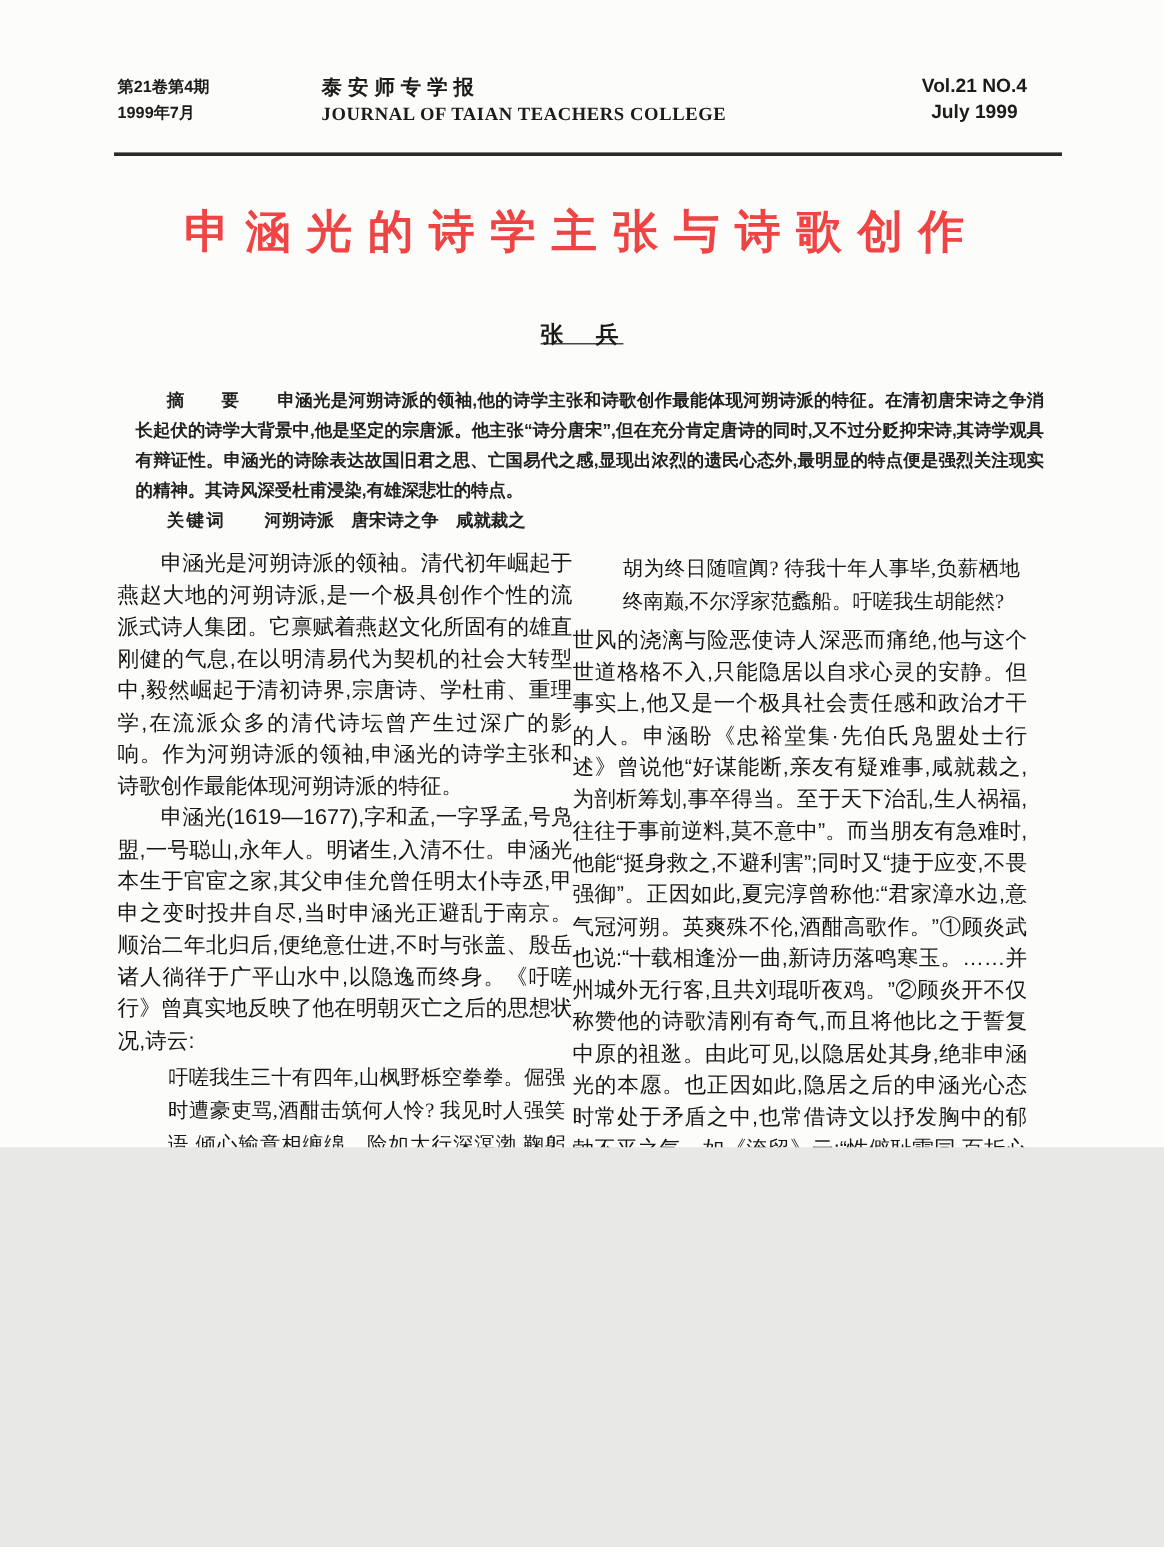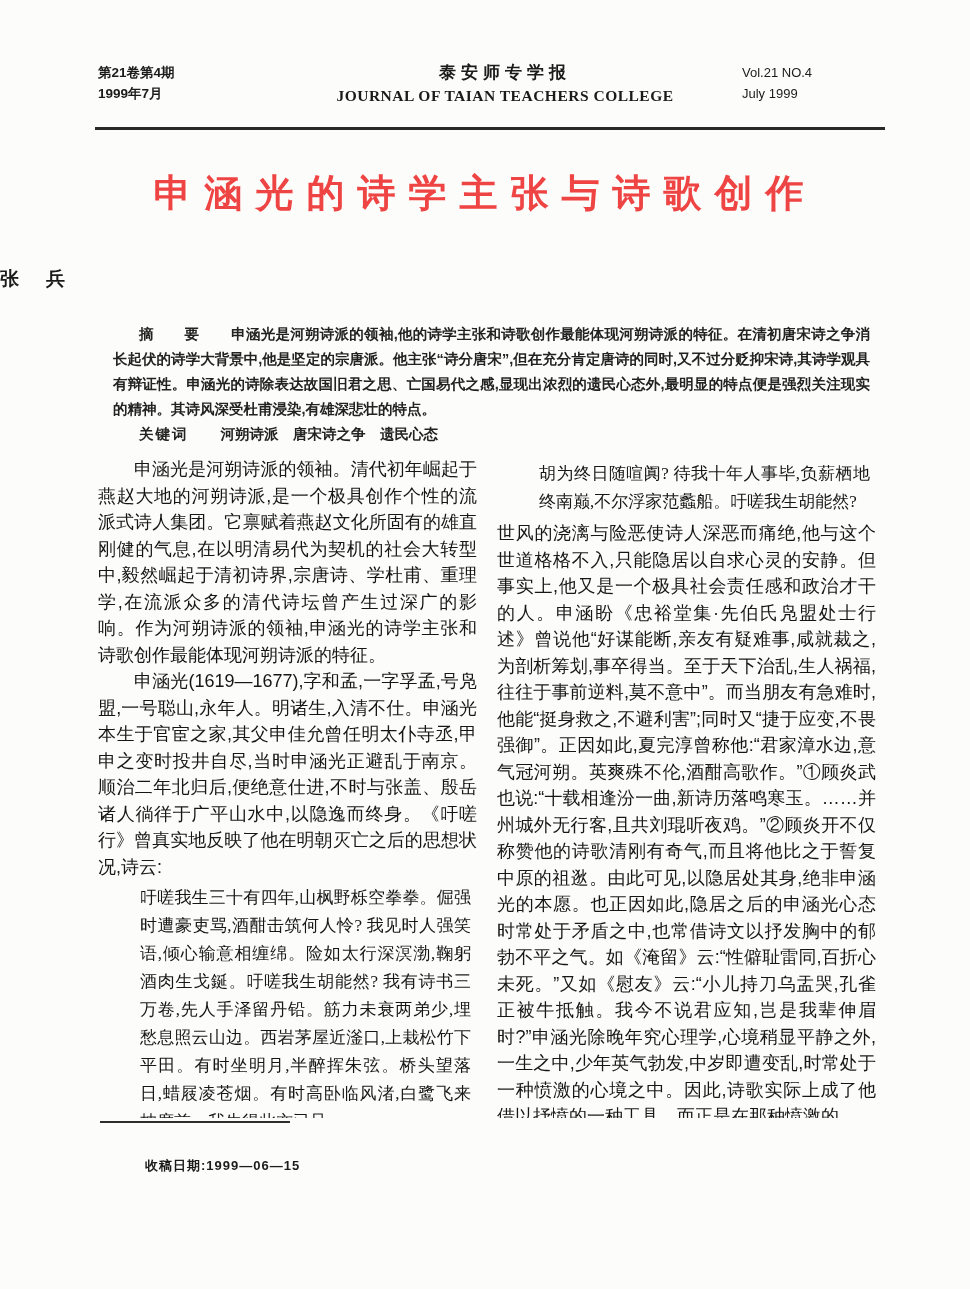--- a/index.html
+++ b/index.html
@@ -4,61 +4,62 @@
 <style>
   html,body{margin:0;padding:0;}
   body{
     background:#e8e8e6;
     font-family:"Liberation Sans", sans-serif;
     color:#1b1b1b;
   }
   .page{
     position:relative;
     width:970px;
-    height:1289px;
+    height:956px;
     margin:0 auto;
     background:#fcfcfa;
     overflow:hidden;
   }
   
   .journal-header{
     position:absolute;
     top:62px; left:98px; right:88px;
     display:flex;
     justify-content:space-between;
     align-items:flex-start;
   }
   .jh-left{width:170px;text-align:left;font-weight:bold;font-size:13.5px;line-height:21px;}
-  .jh-center{flex:1;text-align:center;}
+  .jh-center{flex:1;}
   .jh-center .cn{font-weight:bold;font-size:17px;letter-spacing:5px;line-height:22px;}
   .jh-center .en{font-family:"Liberation Serif", serif;font-weight:bold;font-size:15.5px;line-height:23px;letter-spacing:.5px;}
-  .jh-right{width:140px;text-align:left;font-size:13px;line-height:21px;font-weight:normal;}
+  .jh-right{width:140px;text-align:center;font-size:16px;line-height:21px;font-weight:bold;}
   .header-rule{
     position:absolute;
     top:127px; left:95px; right:85px;
     height:2.5px;
     background:#2a2a2a;
   }
   
   .article-title{
     position:absolute;
     top:168px; left:0; width:100%;
     text-align:center;
     font-size:38px;
     font-weight:bold;
     letter-spacing:13px;
     color:#ef4444;
   }
   .article-author{
     position:absolute;
     top:266px; left:0; width:100%;
-    text-align:left;
+    text-align:center;
     font-size:19px;
     font-weight:bold;
     letter-spacing:4px;
+    text-decoration:underline;
   }
   
   .abstract-block{
     position:absolute;
     top:322px; left:113px; width:757px;
     font-size:14.5px;
     font-weight:bold;
     line-height:25px;
     text-align:justify;
     color:#222;
@@ -66,21 +67,20 @@
   .abstract-block p{margin:0;text-indent:26px;}
   .abstract-label{letter-spacing:8px;margin-right:24px;}
   .keywords-line{margin-top:2px;text-indent:26px;}
   .keywords-label{letter-spacing:2px;margin-right:32px;}
   
   .columns{
     position:absolute;
     top:456px; left:98px;
     width:778px; height:662px;
     display:flex;
-    gap:20px;
     overflow:hidden;
   }
   .col{
     width:379px;
     font-size:18px;
     line-height:26.5px;
     text-align:justify;
     color:#161616;
   }
   .col p.body-para{margin:0;}
@@ -128,21 +128,21 @@
     </div>
   </div>
 
   <div class="header-rule"></div>
 
   <div class="article-title">申涵光的诗学主张与诗歌创作</div>
   <div class="article-author">张　兵</div>
 
   <div class="abstract-block">
     <p><span class="abstract-label">摘　要</span><span>申涵光是河朔诗派的领袖,他的诗学主张和诗歌创作最能体现河朔诗派的特征。在清初唐宋诗之争消长起伏的诗学大背景中,他是坚定的宗唐派。他主张“诗分唐宋”,但在充分肯定唐诗的同时,又不过分贬抑宋诗,其诗学观具有辩证性。申涵光的诗除表达故国旧君之思、亡国易代之感,显现出浓烈的遗民心态外,最明显的特点便是强烈关注现实的精神。其诗风深受杜甫浸染,有雄深悲壮的特点。</span></p>
-    <p class="keywords-line"><span class="keywords-label">关键词</span><span>河朔诗派　唐宋诗之争　遗民心态</span></p>
+    <p class="keywords-line"><span class="keywords-label">关键词</span><span>河朔诗派　唐宋诗之争　咸就裁之</span></p>
   </div>
 
   <div class="columns">
     <div class="col">
       <p class="body-para indent">申涵光是河朔诗派的领袖。清代初年崛起于燕赵大地的河朔诗派,是一个极具创作个性的流派式诗人集团。它禀赋着燕赵文化所固有的雄直刚健的气息,在以明清易代为契机的社会大转型中,毅然崛起于清初诗界,宗唐诗、学杜甫、重理学,在流派众多的清代诗坛曾产生过深广的影响。作为河朔诗派的领袖,申涵光的诗学主张和诗歌创作最能体现河朔诗派的特征。</p>
       <p class="body-para indent">申涵光(1619—1677),字和孟,一字孚孟,号凫盟,一号聪山,永年人。明诸生,入清不仕。申涵光本生于官宦之家,其父申佳允曾任明太仆寺丞,甲申之变时投井自尽,当时申涵光正避乱于南京。顺治二年北归后,便绝意仕进,不时与张盖、殷岳诸人徜徉于广平山水中,以隐逸而终身。《吁嗟行》曾真实地反映了他在明朝灭亡之后的思想状况,诗云:</p>
       <p class="poem">吁嗟我生三十有四年,山枫野栎空拳拳。倔强时遭豪吏骂,酒酣击筑何人怜? 我见时人强笑语,倾心输意相缠绵。险如太行深溟渤,鞠躬酒肉生戈鋋。吁嗟我生胡能然? 我有诗书三万卷,先人手泽留丹铅。筋力未衰两弟少,埋愁息照云山边。西岩茅屋近滏口,上栽松竹下平田。有时坐明月,半醉挥朱弦。桥头望落日,蜡屐凌苍烟。有时高卧临风渚,白鹭飞来枕席前。我生得此亦已足,</p>
     </div>
     <div class="col">
       <p class="poem">胡为终日随喧阗? 待我十年人事毕,负薪栖地终南巅,不尔浮家范蠡船。吁嗟我生胡能然?</p>

